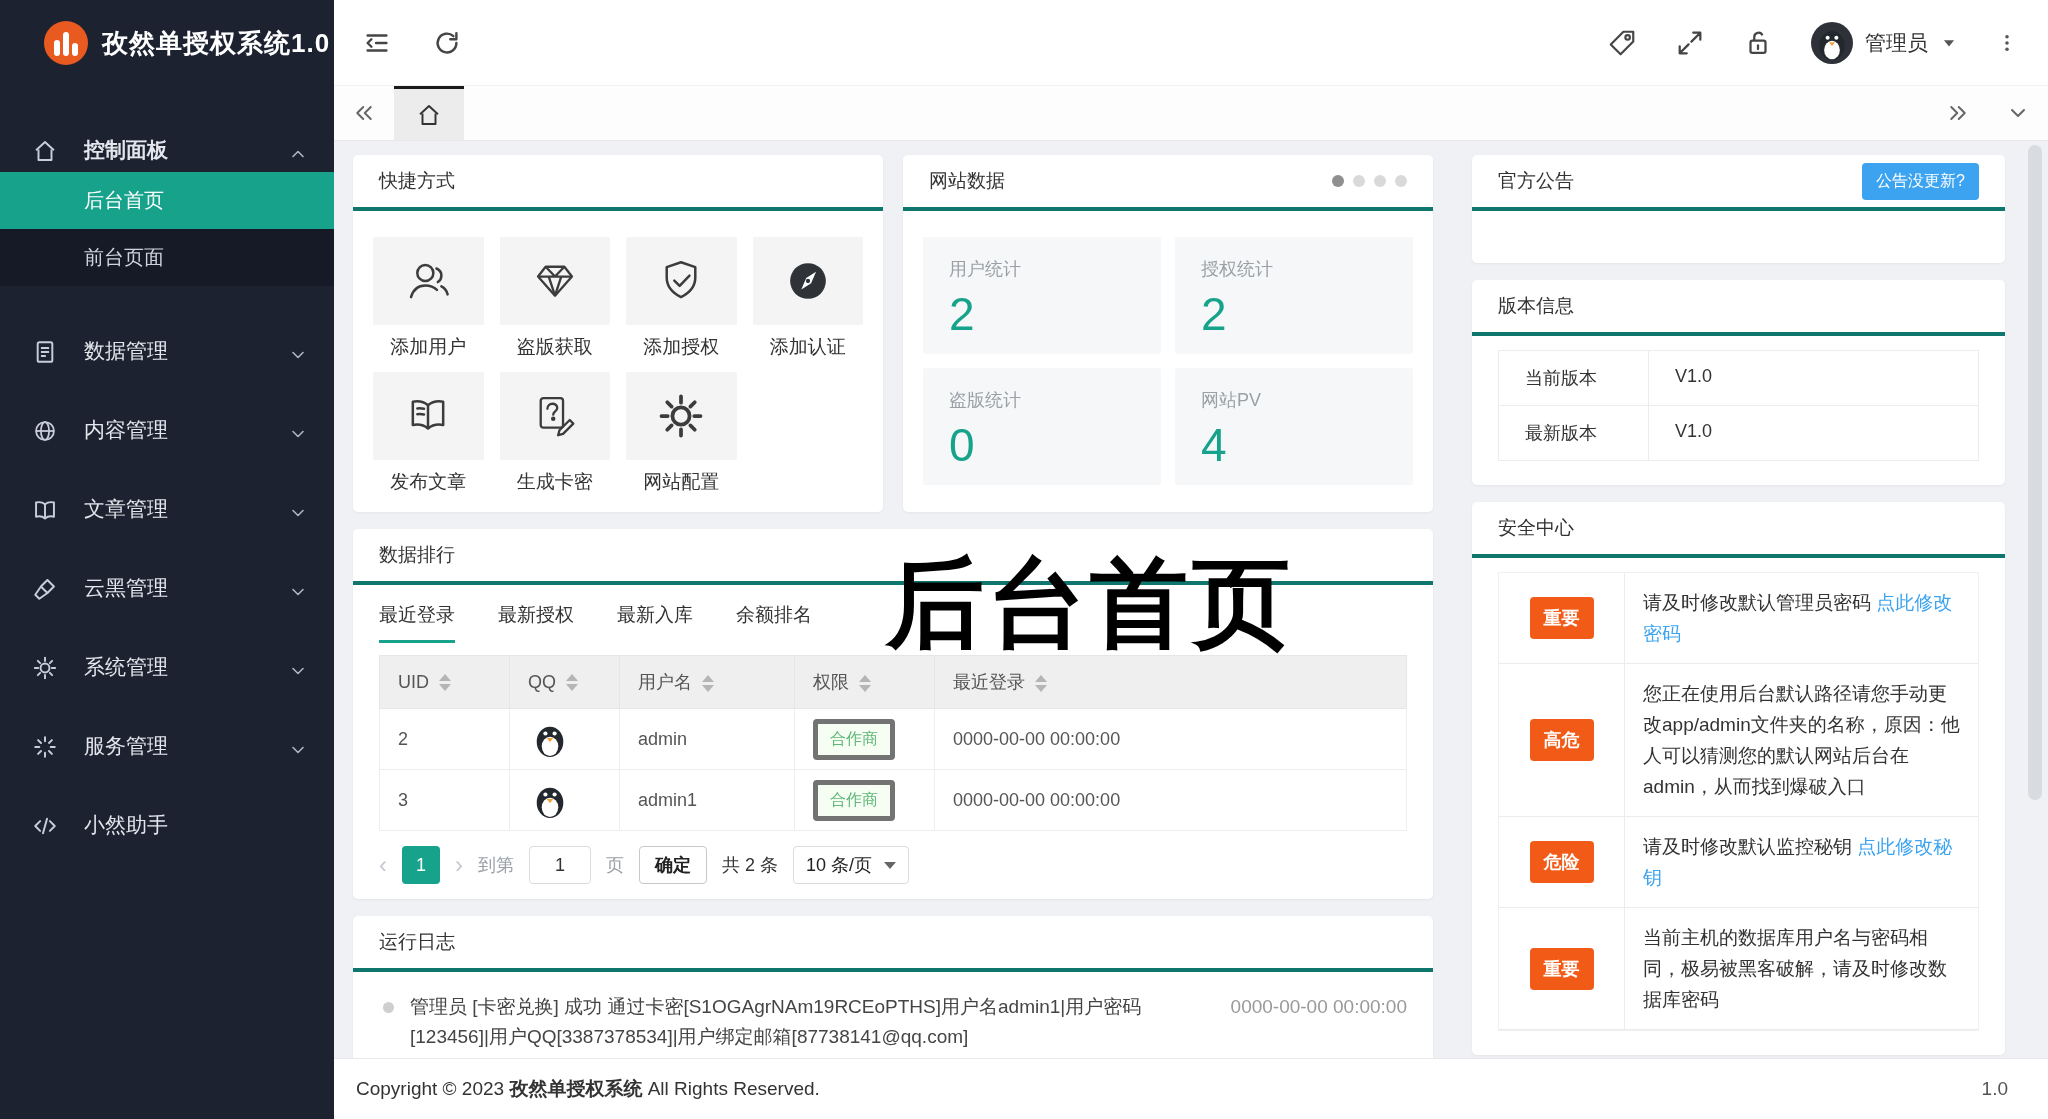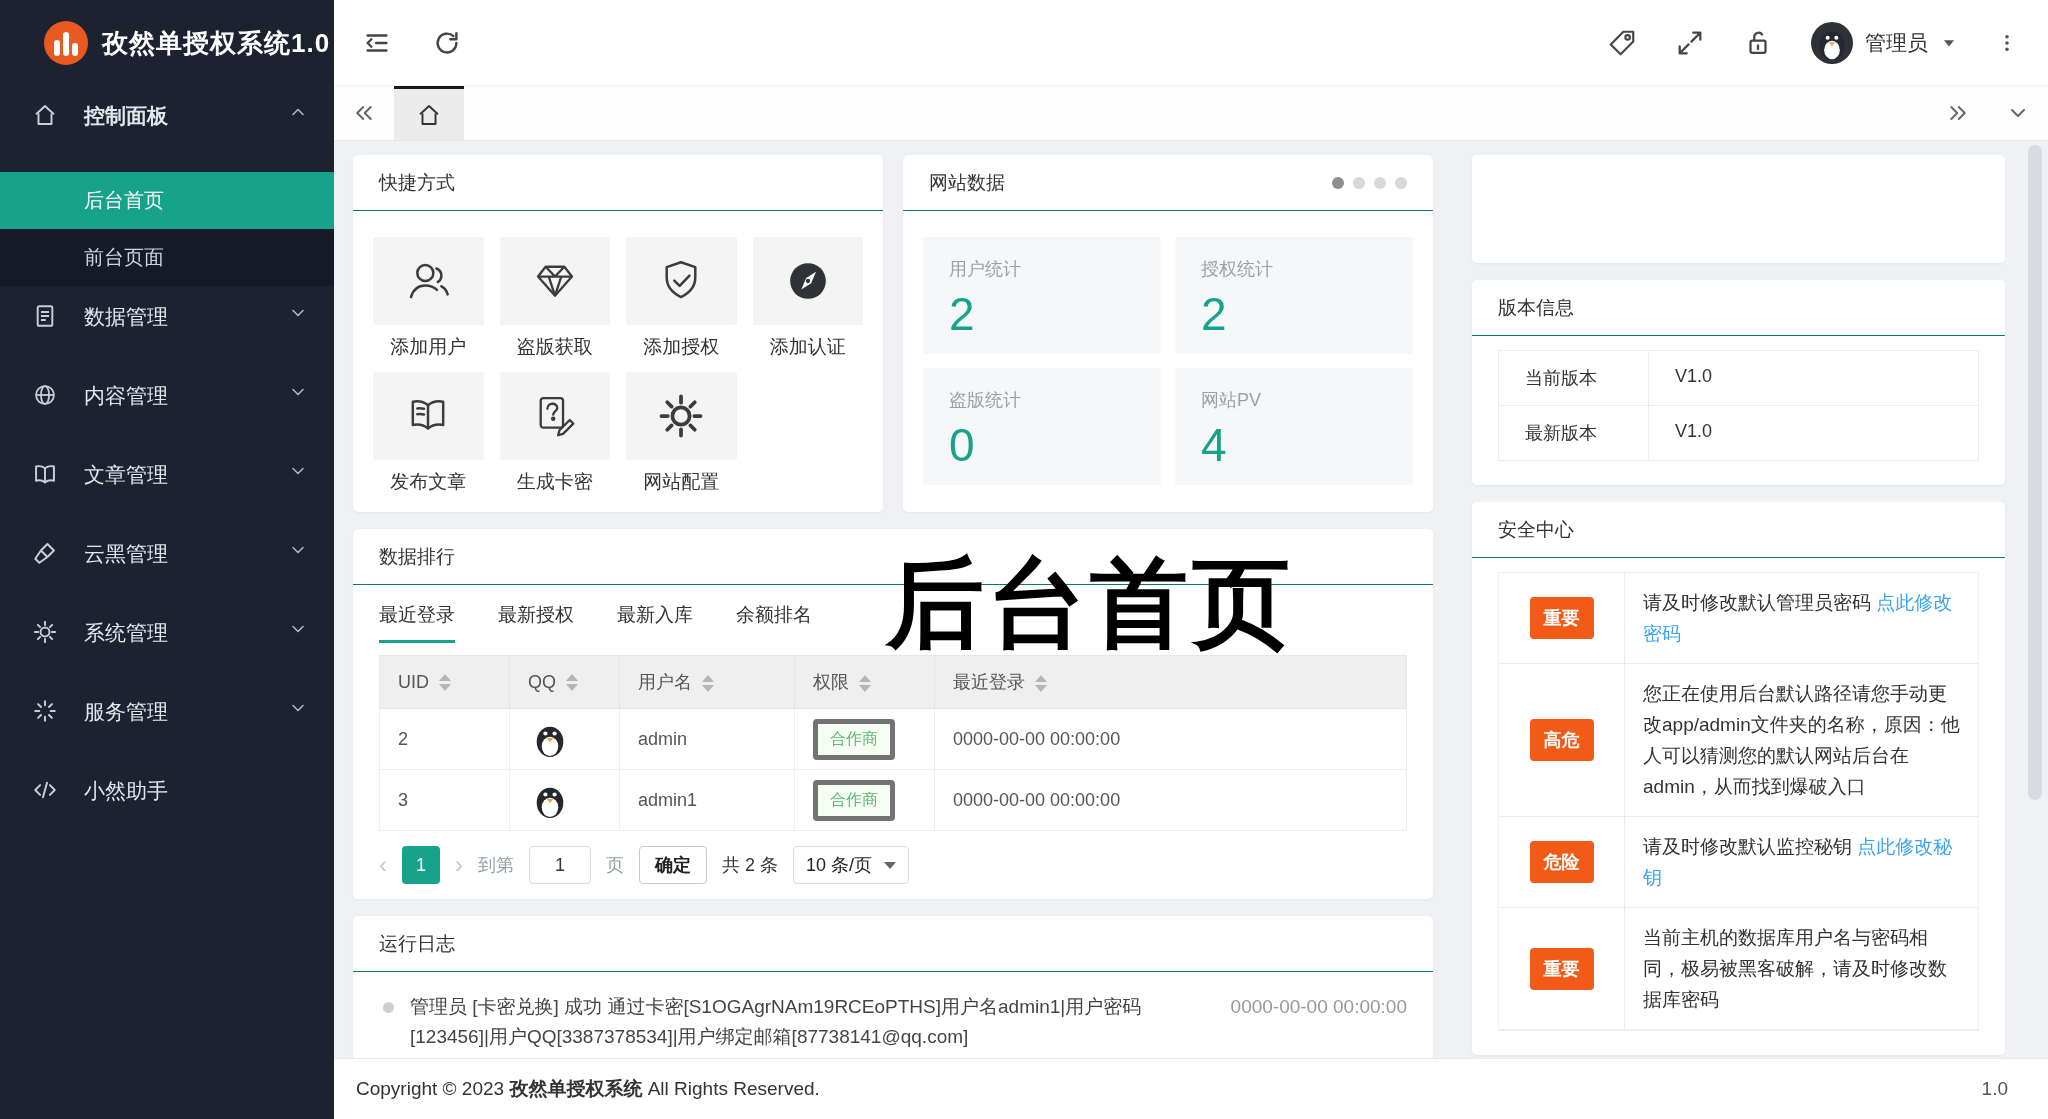--- a/index.html
+++ b/index.html
@@ -8,21 +8,21 @@
   .app { display:flex; width:2048px; height:1119px; }
 
   
   .sidebar { width:334px; background:var(--sidebar,#1c2230); color:#dfe3ea; flex-shrink:0; display:flex; flex-direction:column; }
   .logo-row { height:86px; display:flex; align-items:center; padding:0 0 0 44px; }
   .logo-badge { width:44px; height:44px; border-radius:50%; background:#e85a20; display:flex; align-items:flex-end; justify-content:center; gap:3px; padding-bottom:9px; }
   .logo-badge i { width:6px; background:#fff; border-radius:3px; display:block; }
   .logo-badge i:nth-child(1){height:16px;} .logo-badge i:nth-child(2){height:24px;} .logo-badge i:nth-child(3){height:13px;}
   .app-title { color:#fff; font-size:26px; font-weight:700; margin-left:14px; letter-spacing:1px; }
   nav { margin-top:16px; }
-  .mi { display:flex; align-items:flex-start; height:62px; padding:0 26px 0 32px; font-size:21px; color:#e3e6ec; cursor:pointer; margin-top:17px; }
+  .mi { display:flex; align-items:flex-end; height:62px; padding:0 26px 0 32px; font-size:21px; color:#e3e6ec; cursor:pointer; margin-top:17px; }
   .mi:first-child { margin-top:0; }
   .mi .ic { width:26px; height:26px; color:#c9cedb; flex-shrink:0; }
   .mi .lbl { margin-left:26px; flex:1; }
   .mi .chev { width:20px; height:20px; color:#aeb4c2; }
   .submenu { margin-top:8px; }
   .smi { height:57px; display:flex; align-items:center; padding-left:84px; font-size:20px; color:#ced3dd; background:var(--submenu,#151a26); cursor:pointer; }
   .smi.active { background:var(--teal,#17a28b); color:#fff; }
 
   
   .main { flex:1; display:flex; flex-direction:column; min-width:0; }
@@ -44,21 +44,21 @@
   .tabbar .spacer { flex:1; }
 
   .content { flex:1; position:relative; overflow:hidden; background:var(--content-bg,#eff1f4); padding:14px 43px 0 19px; display:flex; gap:39px; }
   .col { display:flex; flex-direction:column; gap:17px; }
   .col-left { width:1080px; flex-shrink:0; }
   .col-right { flex:1; min-width:0; }
   .cards-row { display:flex; gap:20px; }
   .cards-row .card { flex:1; }
 
   .card { background:#fff; border-radius:5px; box-shadow:0 1px 3px rgba(0,0,0,.05); }
-  .card-header { height:56px; display:flex; align-items:center; justify-content:space-between; padding:0 26px; border-bottom:1px solid #0f766e; }
+  .card-header { height:56px; display:flex; align-items:center; justify-content:space-between; padding:0 26px; border-bottom:4px solid #0f766e; }
   .card-title { font-size:19px; color:#333; }
 
   
   .sc-card { height:357px; }
   .sc-grid { display:grid; grid-template-columns:repeat(4,1fr); gap:12px 16px; padding:26px 20px; }
   .sc-cell { text-align:center; cursor:pointer; }
   .sc-tile { height:88px; background:#f4f4f5; border-radius:2px; display:flex; align-items:center; justify-content:center; }
   .sc-tile .ic { width:50px; height:50px; color:#3c3c3c; }
   .sc-label { margin-top:9px; font-size:19px; color:#333; }
 
@@ -621,20 +621,24 @@
               <span class="log-text">管理员 [卡密兑换] 成功 通过卡密[S1OGAgrNAm19RCEoPTHS]用户名admin1|用户密码[123456]|用户QQ[3387378534]|用户绑定邮箱[87738141@qq.com]</span>
               <span class="log-time">0000-00-00 00:00:00</span>
             </div>
           </div>
         </section>
       </div>
 
       <div class="col col-right">
 
         <section class="card an-card">
+          <div class="card-header">
+            <span class="card-title">官方公告</span>
+            <button class="btn-blue">公告没更新?</button>
+          </div>
           <div style="height:50px;"></div>
         </section>
 
         <section class="card">
           <div class="card-header">
             <span class="card-title">版本信息</span>
           </div>
           <div class="vt">
             <div class="vt-row">
               <div class="vt-label">当前版本</div>

